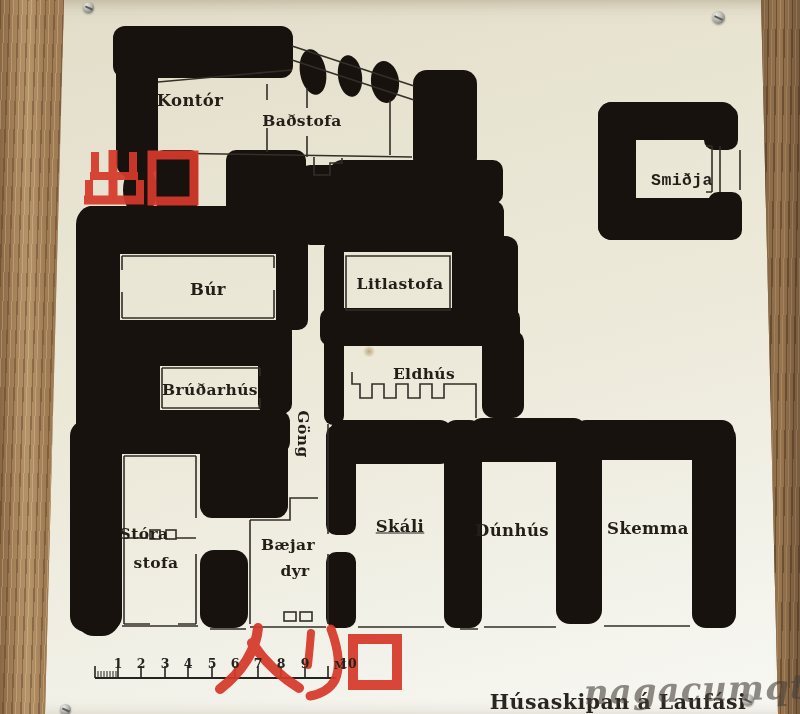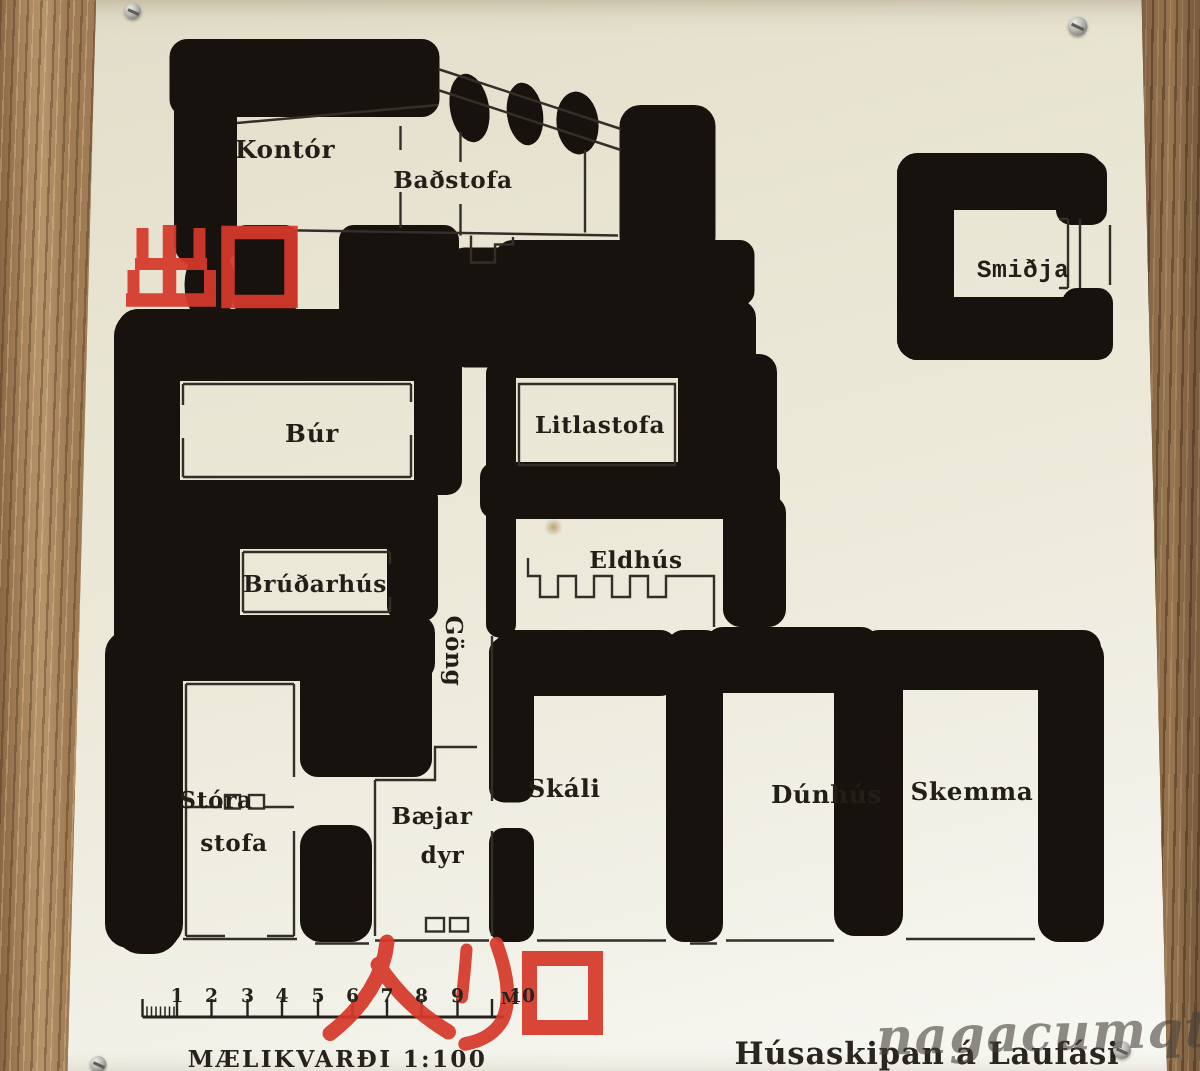--- a/index.html
+++ b/index.html
@@ -176,37 +176,36 @@
     <div class="rlabel" style="left:682px;top:180px;font-family:Liberation Mono, monospace;">Smiðja</div>
     <div class="rlabel" style="left:208px;top:289px;">Búr</div>
     <div class="rlabel small" style="left:400px;top:283px;text-align:center;">Litlastofa</div>
     <div class="rlabel small" style="left:210px;top:389px;">Brúðarhús</div>
     <div class="rlabel small" style="left:424px;top:373px;">Eldhús</div>
     <div class="rlabel small" id="lbl-gong" style="left:303px;top:434px;">Göng</div>
     <div class="rlabel small" style="left:144px;top:505px;margin-top:28px;">Stóra</div>
     <div class="rlabel small" style="left:156px;top:562px;">stofa</div>
     <div class="rlabel small" style="left:288px;top:544px;">Bæjar</div>
     <div class="rlabel small" style="left:295px;top:570px;">dyr</div>
-    <div class="rlabel" style="left:376px;top:526px;">Skáli</div>
-    <div class="rlabel" style="left:551px;top:530px;">Dúnhús</div>
+    <div class="rlabel" style="left:400px;top:526px;text-decoration:underline;">Skáli</div>
+    <div class="rlabel" style="left:512px;top:530px;">Dúnhús</div>
     <div class="rlabel" style="left:648px;top:528px;">Skemma</div>
 
     <span class="snum" style="left:118px">1</span>
     <span class="snum" style="left:141px">2</span>
     <span class="snum" style="left:165px">3</span>
     <span class="snum" style="left:188px">4</span>
     <span class="snum" style="left:212px">5</span>
     <span class="snum" style="left:235px">6</span>
     <span class="snum" style="left:258px">7</span>
     <span class="snum" style="left:281px">8</span>
     <span class="snum" style="left:305px">9</span>
     <span class="snum" style="left:348px">10</span>
     <span class="scale-unit">M</span>
 
-    <div class="scale-caption">MÆLIKVARÐI  1:100</div>
     <div class="plan-title">Húsaskipan á Laufási</div>
 
     <div class="screw" style="left:83px;top:2px;width:11px;height:11px;"></div>
     <div class="screw" style="left:712px;top:11px;width:13px;height:13px;"></div>
     <div class="screw" style="left:60px;top:704px;width:11px;height:11px;"></div>
     <div class="screw" style="left:742px;top:694px;width:12px;height:12px;"></div>
   </div>
 
   <div class="wood wood-left"></div>
   <div class="wood wood-right"></div>

